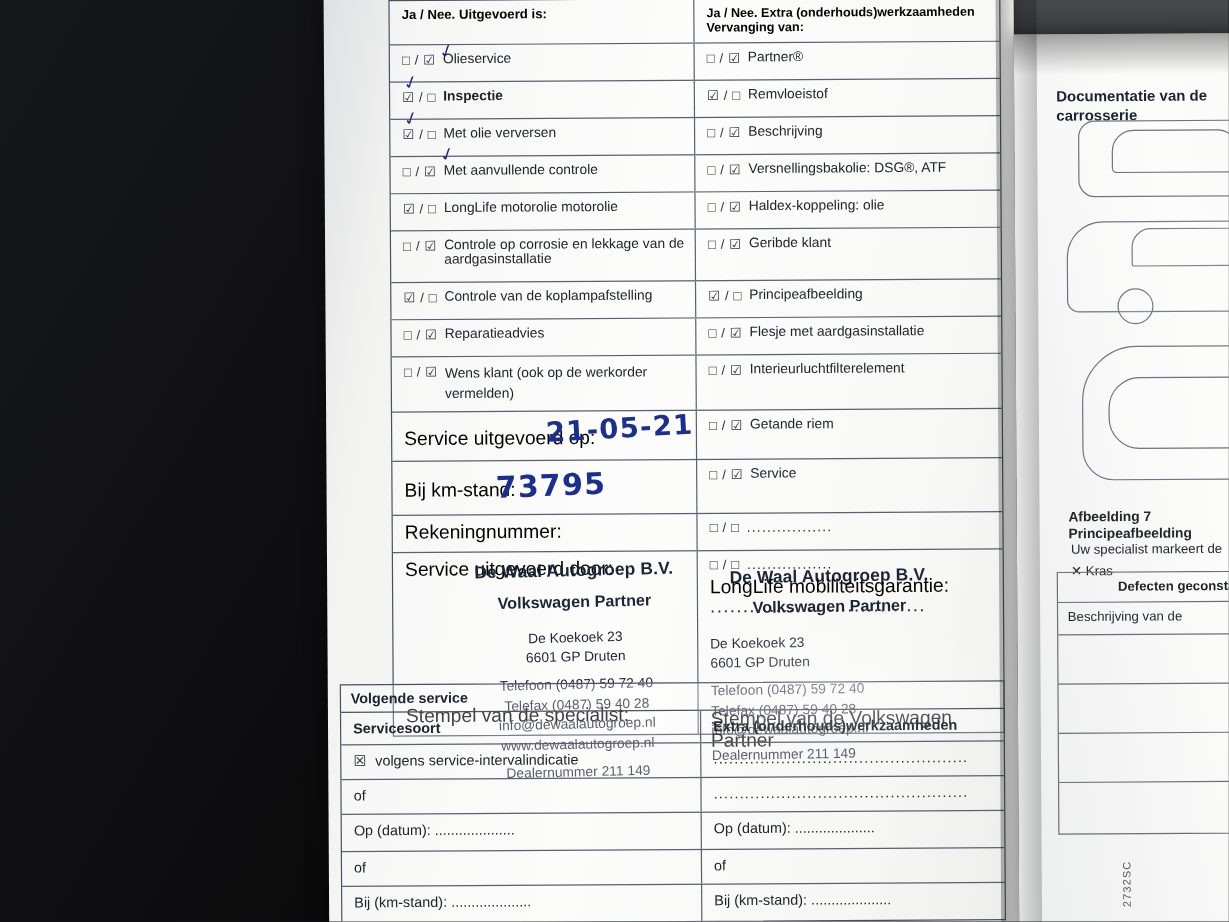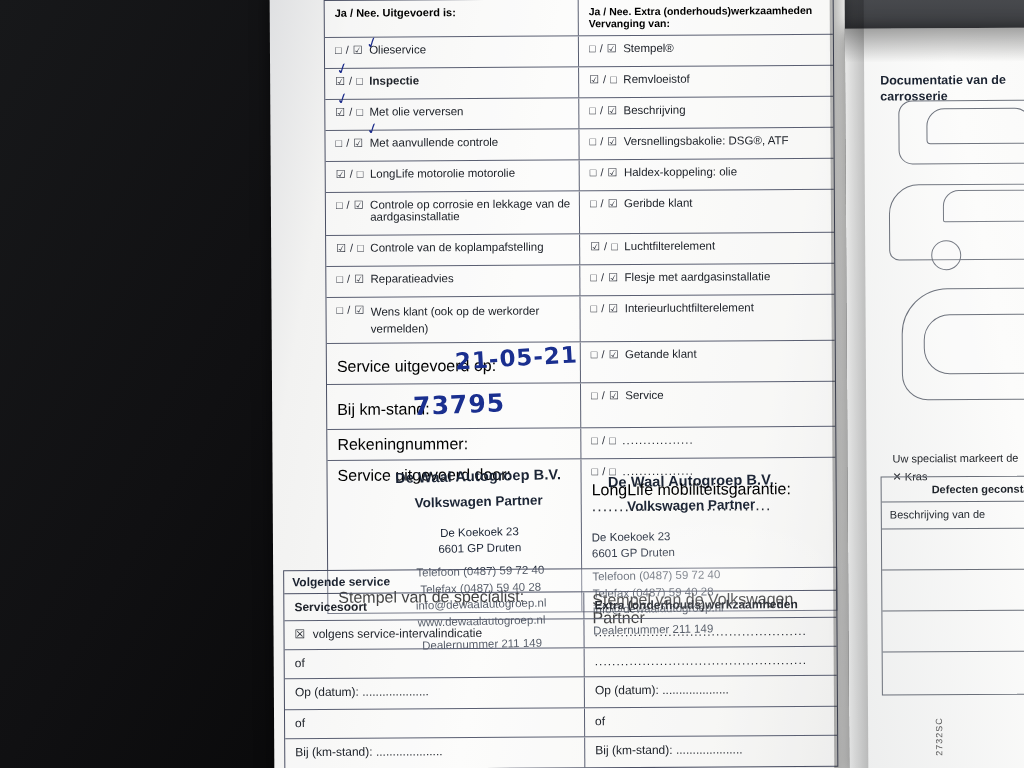--- a/index.html
+++ b/index.html
@@ -131,21 +131,21 @@
     <div class="row tall">
       <div class="cell-l">
         <div class="itm">
             <span class="cb">□ / ☑</span>
             <span class="tx">Olieservice</span>
           </div>
       </div>
       <div class="cell-r">
         <div class="itm">
             <span class="cb">□ / ☑</span>
-            <span class="tx">Stempel®</span>
+            <span class="tx">Partner®</span>
           </div>
       </div>
     </div>
 
     <div class="row tall">
       <div class="cell-l">
         <div class="itm">
             <span class="cb">☑ / □</span>
             <span class="tx hdr">Inspectie</span>
           </div>
@@ -221,21 +221,21 @@
     <div class="row tall">
       <div class="cell-l">
         <div class="itm">
             <span class="cb">☑ / □</span>
             <span class="tx">Controle van de koplampafstelling</span>
           </div>
       </div>
       <div class="cell-r">
         <div class="itm">
             <span class="cb">☑ / □</span>
-            <span class="tx">Luchtfilterelement</span>
+            <span class="tx">Principeafbeelding</span>
           </div>
       </div>
     </div>
 
     <div class="row tall">
       <div class="cell-l">
         <div class="itm">
             <span class="cb">□ / ☑</span>
             <span class="tx">Reparatieadvies</span>
           </div>
@@ -264,21 +264,21 @@
     </div>
 
     <div class="row" style="min-height:40px;">
       <div class="cell-l" style="padding-top:14px;">
         <span class="tx">Service uitgevoerd op:</span>
         <span class="hand" style="position:absolute;left:128px;top:2px;">21-05-21</span>
       </div>
       <div class="cell-r">
         <div class="itm">
             <span class="cb">□ / ☑</span>
-            <span class="tx">Getande klant</span>
+            <span class="tx">Getande riem</span>
           </div>
       </div>
     </div>
 
     <div class="row" style="min-height:44px;">
       <div class="cell-l" style="padding-top:16px;">
         <span class="tx">Bij km-stand:</span>
         <span class="hand2" style="position:absolute;left:86px;top:6px;">73795</span>
       </div>
       <div class="cell-r">
@@ -389,20 +389,21 @@
 
   <div class="car" style="left:628px;top:112px;width:160px;height:62px;"></div>
   <div class="car" style="left:656px;top:120px;width:104px;height:34px;border-radius:18px 18px 4px 4px;"></div>
   <div class="car" style="left:618px;top:196px;width:240px;height:74px;border-radius:30px 24px 10px 10px;"></div>
   <div class="car" style="left:672px;top:202px;width:96px;height:30px;border-radius:16px 14px 2px 2px;"></div>
   <div class="car" style="left:660px;top:252px;width:28px;height:28px;border-radius:50%;"></div>
 
   <div class="car" style="left:630px;top:300px;width:210px;height:110px;border-radius:46px 46px 26px 26px;"></div>
   <div class="car" style="left:652px;top:326px;width:164px;height:58px;border-radius:26px;"></div>
 
+  <div class="doc" style="left:618px;top:436px;font-weight:bold;font-size:11.5px;">Afbeelding 7  Principeafbeelding</div>
   <div class="doc" style="left:620px;top:464px;font-size:11px;">Uw specialist markeert de</div>
   <div class="doc" style="left:620px;top:482px;font-size:11px;">✕ Kras</div>
 
   <div class="rtbl">
     <div class="r">
       <div class="c" style="font-weight:bold;width:100%;padding-left:50px;">Defecten geconstateerd</div>
     </div>
     <div class="r" style="min-height:26px;">
       <div class="c" style="width:100%;">Beschrijving van de</div>
     </div>

